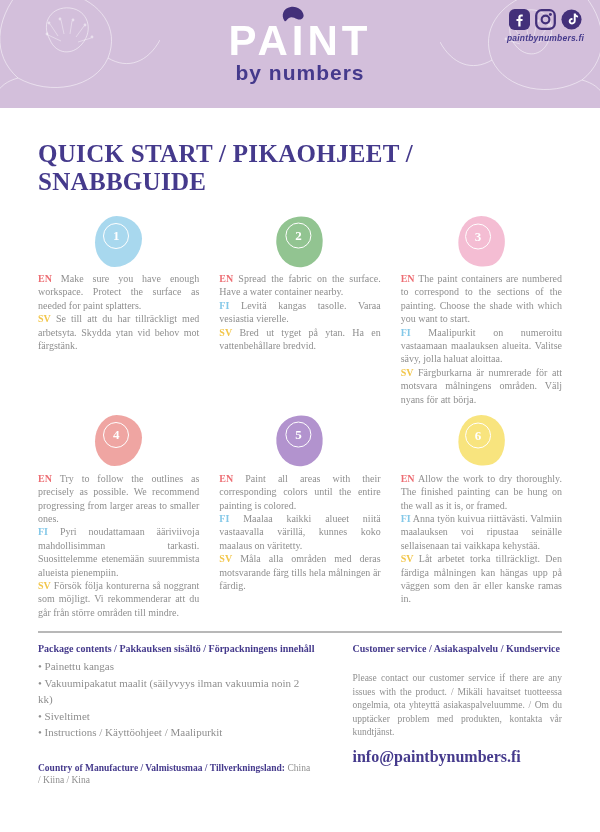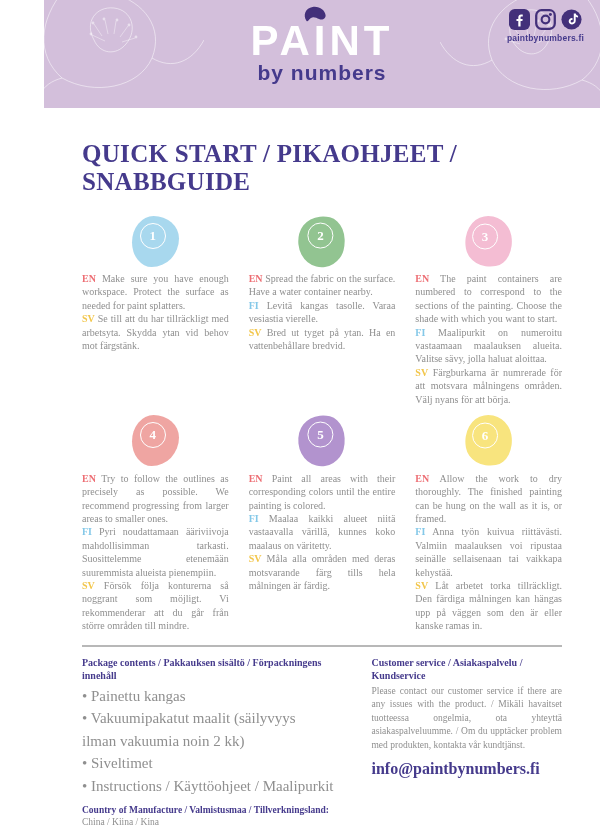--- a/index.html
+++ b/index.html
@@ -1,32 +1,32 @@
 <!DOCTYPE html>
 <html style="--accent: #453a8c; --header-bg: #d3bfdb; --lang-en: #ed6e74; --lang-fi: #84c8e8; --lang-sv: #f2c64b; --text-gray: #8f8f8f;"><head>
 <meta charset="utf-8">
 <style>
   * { margin:0; padding:0; box-sizing:border-box; }
   body { font-family:"Liberation Sans", sans-serif; background:#fff; }
-  .page { width:600px; height:832px; background:#fff; overflow:hidden; position:relative;padding-left:44px; }
+  .page { width:600px; height:832px; background:#fff; overflow:hidden; position:relative; }
 
   
   .header { height:108px; background:var(--header-bg,#d3bfdb); position:relative; overflow:hidden; }
   .flower { position:absolute; top:0; pointer-events:none; }
   .flower.left { left:-10px; }
   .flower.right { right:-10px; }
   .logo { position:absolute; left:50%; top:6px; transform:translateX(-50%);
           display:flex; flex-direction:column; align-items:center; }
   .dab { margin-bottom:-4px; margin-left:-14px; }
   .logo-main { color:#fff; font-size:42px; font-weight:800; letter-spacing:4px; line-height:1.05; }
   .logo-sub { color:var(--accent,#453a8c); font-size:21px; font-weight:600; letter-spacing:1px; margin-top:-2px; }
   .social-box { position:absolute; top:9px; right:16px; display:flex; flex-direction:column; align-items:center; }
   .social-row { display:flex; gap:5px; }
   .social-row svg { display:block; }
-  .website { margin-top:3px; font-size:8.5px; font-weight:700; color:var(--accent,#453a8c); letter-spacing:0.2px; text-decoration:none; }
+  .website { margin-top:3px; font-size:8.5px; font-weight:700; color:var(--accent,#453a8c); letter-spacing:0.2px; text-decoration:none;font-style:italic; }
 
   
   .content { padding:0 38px;font-family:Liberation Serif, serif; }
   .page-title { margin-top:32px; font-size:25px; font-weight:800; color:var(--accent,#453a8c); letter-spacing:0.3px; }
 
   .steps-grid { display:grid; grid-template-columns:1fr 1fr 1fr; column-gap:20px; }
   .row1 { margin-top:14px; }
   .row2 { margin-top:4px; }
   .step { display:flex; flex-direction:column; }
   .blob-wrap { height:62px; display:flex; justify-content:center; align-items:center; }
@@ -47,26 +47,26 @@
   .lang.sv { color:var(--lang-sv,#f2c64b); }
 
   .divider { margin-top:12px; border:none; border-top:2px solid #b8b8b8; }
 
   
   .info-row { display:flex; gap:38px; margin-top:9px; }
   .info-left { flex:1.32; }
   .info-right { flex:1; }
   .info-heading { font-size:10px; font-weight:700; color:var(--accent,#453a8c); line-height:1.3; }
   .package-list { list-style:none; margin-top:3px; }
-  .package-list li { font-size:15px; color:var(--text-gray,#8f8f8f); line-height:1.5; }
+  .package-list li { font-size:11px; color:var(--text-gray,#8f8f8f); line-height:1.5; }
   .package-list li::before { content:"• "; }
-  .country-line { margin-top:7px; font-size:9.5px; line-height:1.3; }
+  .country-line { margin-top:21px; font-size:9.5px; line-height:1.3; }
   .country-label { font-weight:700; color:var(--accent,#453a8c); }
   .country-value { color:var(--text-gray,#8f8f8f); }
-  .cs-body { margin-top:3px; font-size:9.5px; line-height:1.42; color:var(--text-gray,#8f8f8f); text-align:justify; }
+  .cs-body { margin-top:17px; font-size:9.5px; line-height:1.42; color:var(--text-gray,#8f8f8f); text-align:justify; }
   .cs-email { display:inline-block; margin-top:8px; font-size:16px; font-weight:700; color:var(--accent,#453a8c); text-decoration:none; }
 </style>
 </head>
 <body>
 
 <div class="page">
 
   <div class="header">
     <svg class="flower left" width="170" height="108" viewBox="0 0 170 108">
       <g fill="none" stroke="#ffffff" stroke-opacity="0.5" stroke-width="1">

